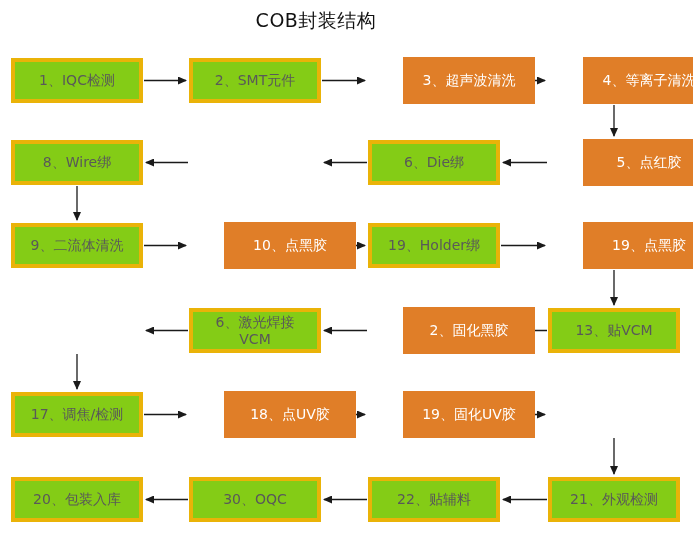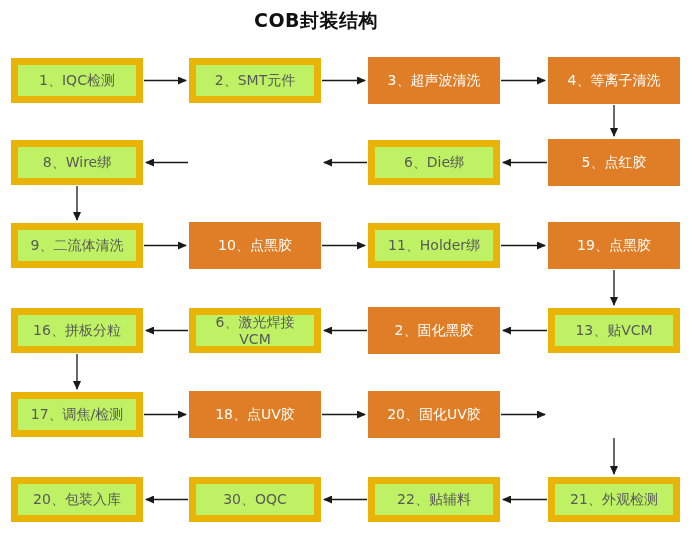--- a/index.html
+++ b/index.html
@@ -15,45 +15,46 @@
     background: #ffffff;
     overflow: hidden;
   }
   .title {
     position: absolute;
     top: 8px;
     left: 0;
     width: 632px;
     text-align: center;
     font-size: 19px;
-    font-weight: bold;
+    font-weight: normal;
     color: #111111;
     letter-spacing: 0.5px;
   }
   .node {
     position: absolute;
     width: 132px;
     height: 45px;
     box-sizing: border-box;
-    background: #bef264;
-    border: 7px solid #eab308;
+    background: #84cc16;
+    border: 4px solid #eab308;
     color: #595959;
     display: flex;
     align-items: center;
     justify-content: center;
     text-align: center;
     font-size: 14px;
     line-height: 1.2;
     padding: 0 8px;
   }
   .node.highlight {
     background: #e07e28;
     border: none;
     color: #ffffff;
     height: 47px;
+    margin-left: 35px;
   }
   svg.arrows {
     position: absolute;
     top: 0;
     left: 0;
     width: 693px;
     height: 533px;
     pointer-events: none;
   }
   svg.arrows line {
@@ -114,30 +115,29 @@
   <div class="node" style="left:189px; top:58px">2、SMT元件</div>
   <div class="node highlight" style="left:368px; top:57px">3、超声波清洗</div>
   <div class="node highlight" style="left:548px; top:57px">4、等离子清洗</div>
 
   <div class="node highlight" style="left:548px; top:139px">5、点红胶</div>
   <div class="node" style="left:368px; top:140px">6、Die绑</div>
   <div class="node" style="left:11px;  top:140px">8、Wire绑</div>
 
   <div class="node" style="left:11px;  top:223px">9、二流体清洗</div>
   <div class="node highlight" style="left:189px; top:222px">10、点黑胶</div>
-  <div class="node" style="left:368px; top:223px">11、Holder绑</div>
+  <div class="node" style="left:368px; top:223px">19、Holder绑</div>
   <div class="node highlight" style="left:548px; top:222px">19、点黑胶</div>
 
   <div class="node" style="left:548px; top:308px">13、贴VCM</div>
   <div class="node highlight" style="left:368px; top:307px">2、固化黑胶</div>
   <div class="node" style="left:189px; top:308px">6、激光焊接VCM</div>
-  <div class="node" style="left:11px;  top:308px">16、拼板分粒</div>
 
   <div class="node" style="left:11px;  top:392px">17、调焦/检测</div>
   <div class="node highlight" style="left:189px; top:391px">18、点UV胶</div>
-  <div class="node highlight" style="left:368px; top:391px">20、固化UV胶</div>
+  <div class="node highlight" style="left:368px; top:391px">19、固化UV胶</div>
 
   <div class="node" style="left:548px; top:477px">21、外观检测</div>
   <div class="node" style="left:368px; top:477px">22、贴辅料</div>
   <div class="node" style="left:189px; top:477px">30、OQC</div>
   <div class="node" style="left:11px;  top:477px">20、包装入库</div>
 
 </div>
 
 </body></html>

